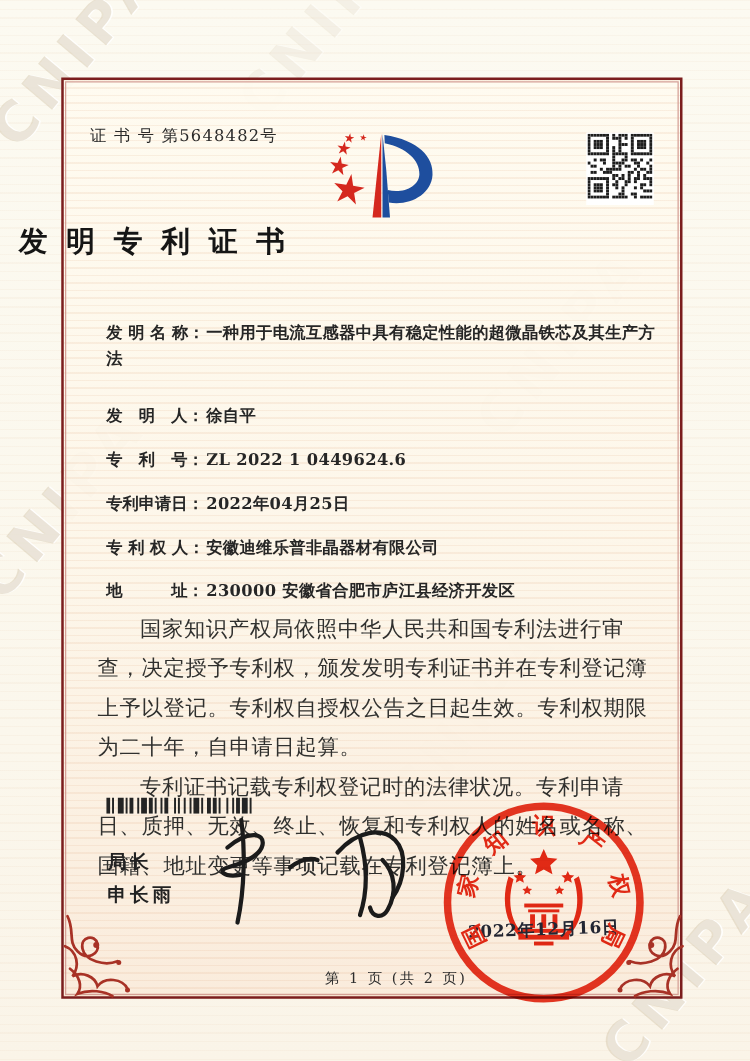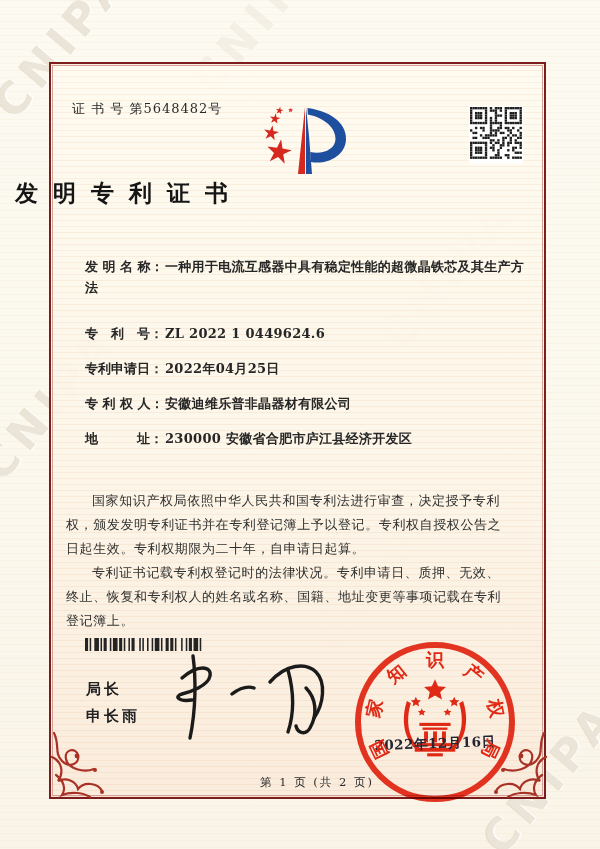--- a/index.html
+++ b/index.html
@@ -40,22 +40,22 @@
   }
   
   .fields{position:absolute;z-index:3;left:85px;top:256px;width:440px;font-size:13px;font-weight:600;}
   .row{line-height:21px;margin-bottom:14px;white-space:nowrap;}
   .row.first{margin-bottom:25px;white-space:normal;}
   .flabel{display:inline-block;width:80px;vertical-align:top;}
   .fvalue{letter-spacing:0.3px;}
   .grant-pair2{margin-left:28px;}
   
   .legal{
-    position:absolute;z-index:3;left:66px;top:489px;width:446px;
-    font-size:13px;line-height:1.85;letter-spacing:0.6px;color:#30302e;
+    position:absolute;z-index:3;left:78px;top:489px;width:446px;
+    font-size:17px;line-height:1.85;letter-spacing:0.6px;color:#30302e;
   }
   .legal p{margin:0;text-indent:2em;}
   
   .barcode{position:absolute;z-index:3;left:85px;top:636px;}
   .officer{position:absolute;z-index:3;left:86px;top:680px;font-size:15px;font-weight:700;letter-spacing:3px;color:#222;}
   .officer div{margin-bottom:8px;}
   .sig{position:absolute;z-index:4;left:148px;top:648px;}
   
   .seal{position:absolute;z-index:5;left:350px;top:637px;width:170px;height:170px;mix-blend-mode:multiply;}
   .seal-ring{position:absolute;left:5px;top:5px;width:148px;height:148px;border:6px solid rgba(229,44,24,0.95);border-radius:50%;}
@@ -329,20 +329,23 @@
       </svg>
   </div>
 
   <div class="title">发明专利证书</div>
 
   <div class="fields">
     <div class="row first">
       <span class="flabel">发 明 名 称：</span><span class="fvalue" style="white-space:normal;">一种用于电流互感器中具有稳定性能的超微晶铁芯及其生产方法</span>
     </div>
     <div class="row">
+      <span class="flabel">发　明　人：</span><span class="fvalue">徐自平</span>
+    </div>
+    <div class="row">
       <span class="flabel">专　利　号：</span><span class="fvalue">ZL 2022 1 0449624.6</span>
     </div>
     <div class="row">
       <span class="flabel">专利申请日：</span><span class="fvalue">2022年04月25日</span>
     </div>
     <div class="row">
       <span class="flabel">专 利 权 人：</span><span class="fvalue">安徽迪维乐普非晶器材有限公司</span>
     </div>
     <div class="row">
       <span class="flabel">地　　　址：</span><span class="fvalue">230000 安徽省合肥市庐江县经济开发区</span>

